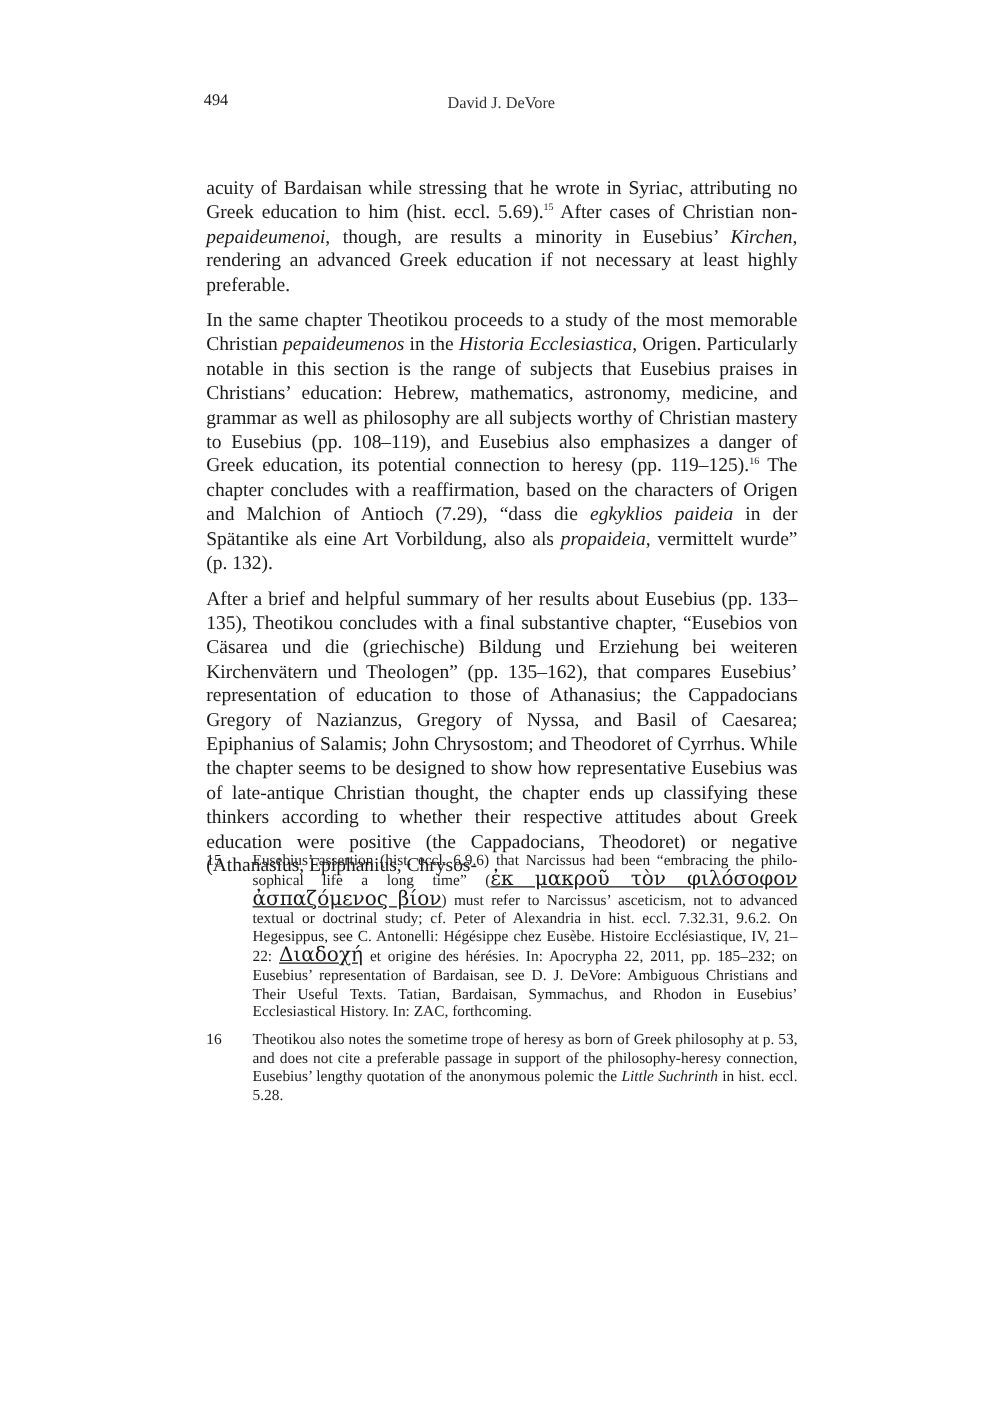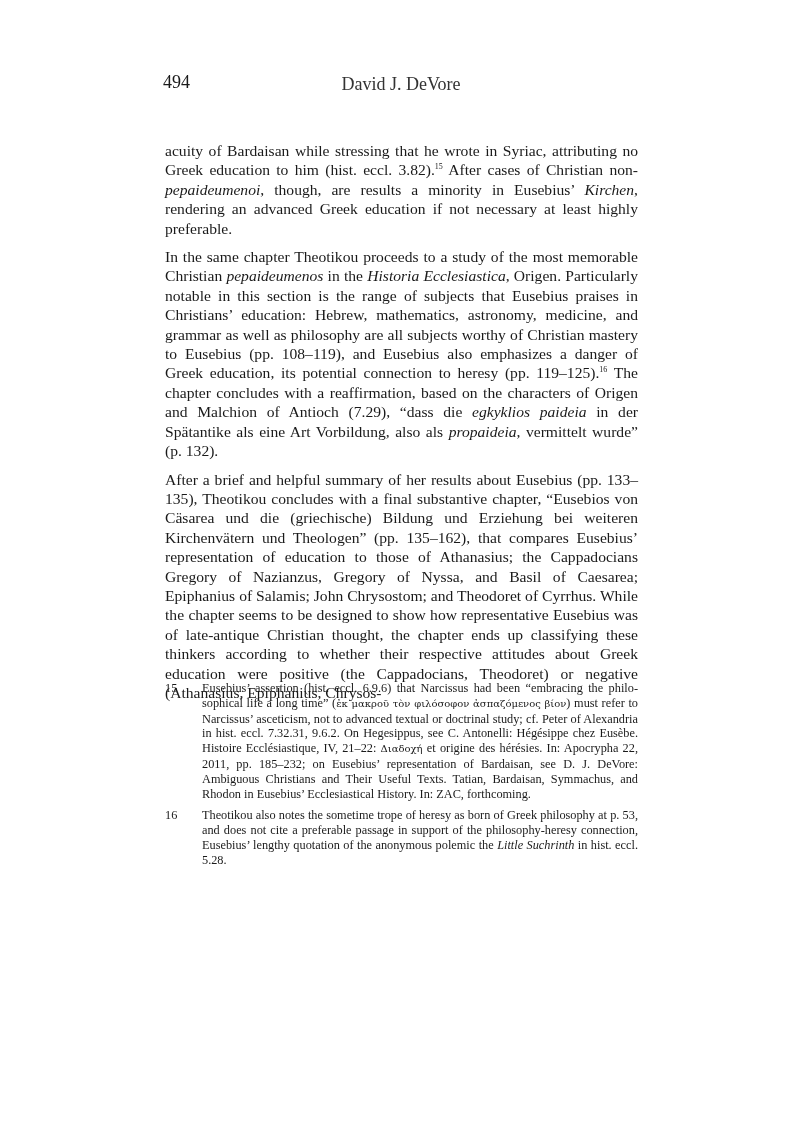--- a/index.html
+++ b/index.html
@@ -14,21 +14,21 @@
       overflow: hidden;
       color: #1a1a1a;
       font-family: "Liberation Serif", "DejaVu Serif", serif;
     }
     .running-head {
       position: absolute;
       top: 72px;
       left: 163px;
       width: 476px;
       height: 20px;
-      font-size: 18px;
+      font-size: 13px;
     }
     .page-number {
       position: absolute;
       left: 0;
       top: 0;
     }
     .running-author {
       position: absolute;
       left: 0;
       right: 0;
@@ -69,33 +69,34 @@
     .fn-num {
       width: 37px;
       flex: 0 0 37px;
     }
     .fn-body {
       flex: 1;
       text-align: justify;
     }
     .greek {
       font-family: "DejaVu Serif", serif;
-      font-size: 10px;
+      font-size: 16px;
+      text-decoration: underline;
     }
   </style>
 </head>
 <body>
 
 <div class="running-head">
   <span class="page-number">494</span>
   <span class="running-author">David J. DeVore</span>
 </div>
 
 <div class="main-text">
-  <p><span>acuity of Bardaisan while stressing that he wrote in Syriac, attributing no Greek education to him (hist. eccl. 3.82).</span><sup>15</sup><span> After cases of Christian non-</span><i>pepai­de­umenoi</i><span>, though, are results a minority in Eusebius’ </span><i>Kirchen</i><span>, rendering an advanced Greek education if not necessary at least highly preferable.</span></p>
+  <p><span>acuity of Bardaisan while stressing that he wrote in Syriac, attributing no Greek education to him (hist. eccl. 5.69).</span><sup>15</sup><span> After cases of Christian non-</span><i>pepai­de­umenoi</i><span>, though, are results a minority in Eusebius’ </span><i>Kirchen</i><span>, rendering an advanced Greek education if not necessary at least highly preferable.</span></p>
 
   <p><span>In the same chapter Theotikou proceeds to a study of the most memorable Christian </span><i>pepaideumenos</i><span> in the </span><i>Historia Ecclesiastica</i><span>, Origen. Particularly notable in this section is the range of subjects that Eusebius praises in Christians’ education: Hebrew, mathematics, astronomy, medicine, and grammar as well as philosophy are all subjects worthy of Christian mastery to Eusebius (pp. 108–119), and Eusebius also emphasizes a danger of Greek education, its potential connection to heresy (pp. 119–125).</span><sup>16</sup><span> The chapter concludes with a reaffirmation, based on the characters of Origen and Malchion of Antioch (7.29), “dass die </span><i>egkyklios paideia</i><span> in der Spätantike als eine Art Vor­bildung, also als </span><i>propaideia</i><span>, vermittelt wurde” (p. 132).</span></p>
 
   <p><span>After a brief and helpful summary of her results about Eusebius (pp. 133–135), Theotikou concludes with a final substantive chapter, “Eusebios von Cäsarea und die (griechische) Bildung und Erziehung bei weiteren Kirchen­vätern und Theologen” (pp. 135–162), that compares Eusebius’ representa­tion of education to those of Athanasius; the Cappadocians Gregory of Na­zianzus, Gregory of Nyssa, and Basil of Caesarea; Epiphanius of Salamis; John Chrysostom; and Theodoret of Cyrrhus. While the chapter seems to be designed to show how representative Eusebius was of late-antique Chris­tian thought, the chapter ends up classifying these thinkers according to whether their respective attitudes about Greek education were positive (the Cappadocians, Theodoret) or negative (Athanasius, Epiphanius, Chrysos-</span></p>
 </div>
 
 <div class="footnotes">
   <div class="footnote">
     <span class="fn-num">15</span>
     <span class="fn-body"><span>Eusebius’ assertion (hist. eccl. 6.9.6) that Narcissus had been “embracing the philo­sophical life a long time” (</span><span class="greek">ἐκ μακροῦ τὸν φιλόσοφον ἀσπαζόμενος βίον</span><span>) must refer to Nar­cissus’ asceticism, not to advanced textual or doctrinal study; cf. Peter of Alexandria in hist. eccl. 7.32.31, 9.6.2. On Hegesippus, see C. Antonelli: Hégésippe chez Eusèbe. Histoire Ecclésiastique, IV, 21–22: </span><span class="greek">Διαδοχή</span><span> et origine des hérésies. In: Apocrypha 22, 2011, pp. 185–232; on Eusebius’ representation of Bardaisan, see D. J. DeVore: Ambiguous Christians and Their Useful Texts. Tatian, Bardaisan, Symmachus, and Rhodon in Eusebius’ Ecclesiastical History. In: ZAC, forthcoming.</span></span>

